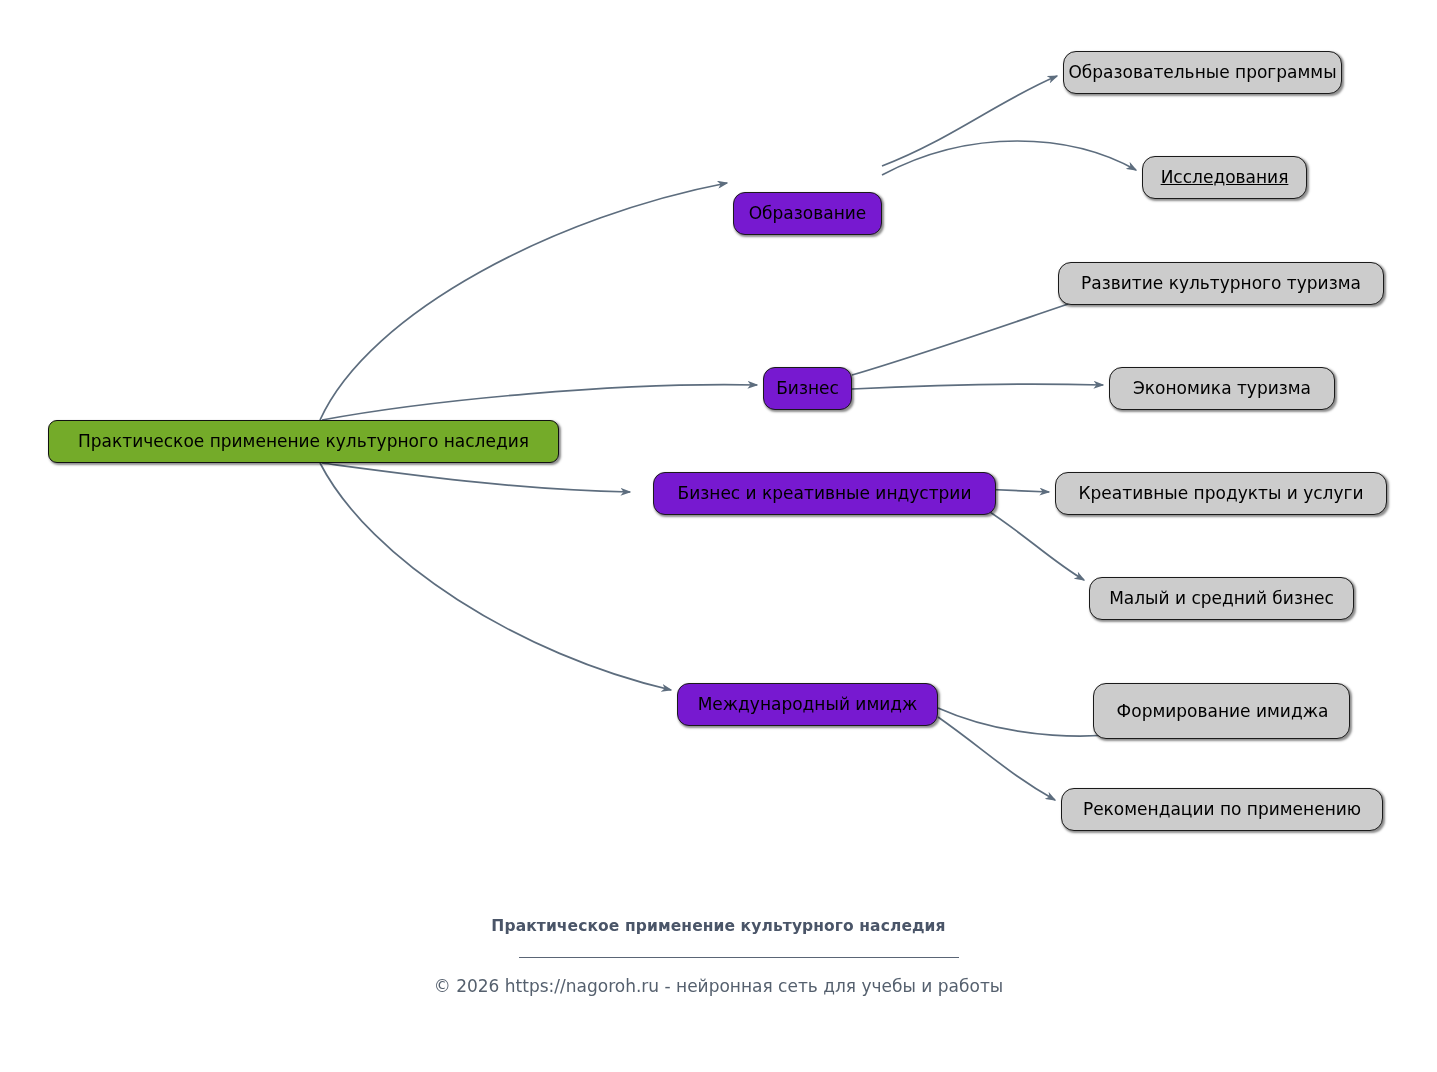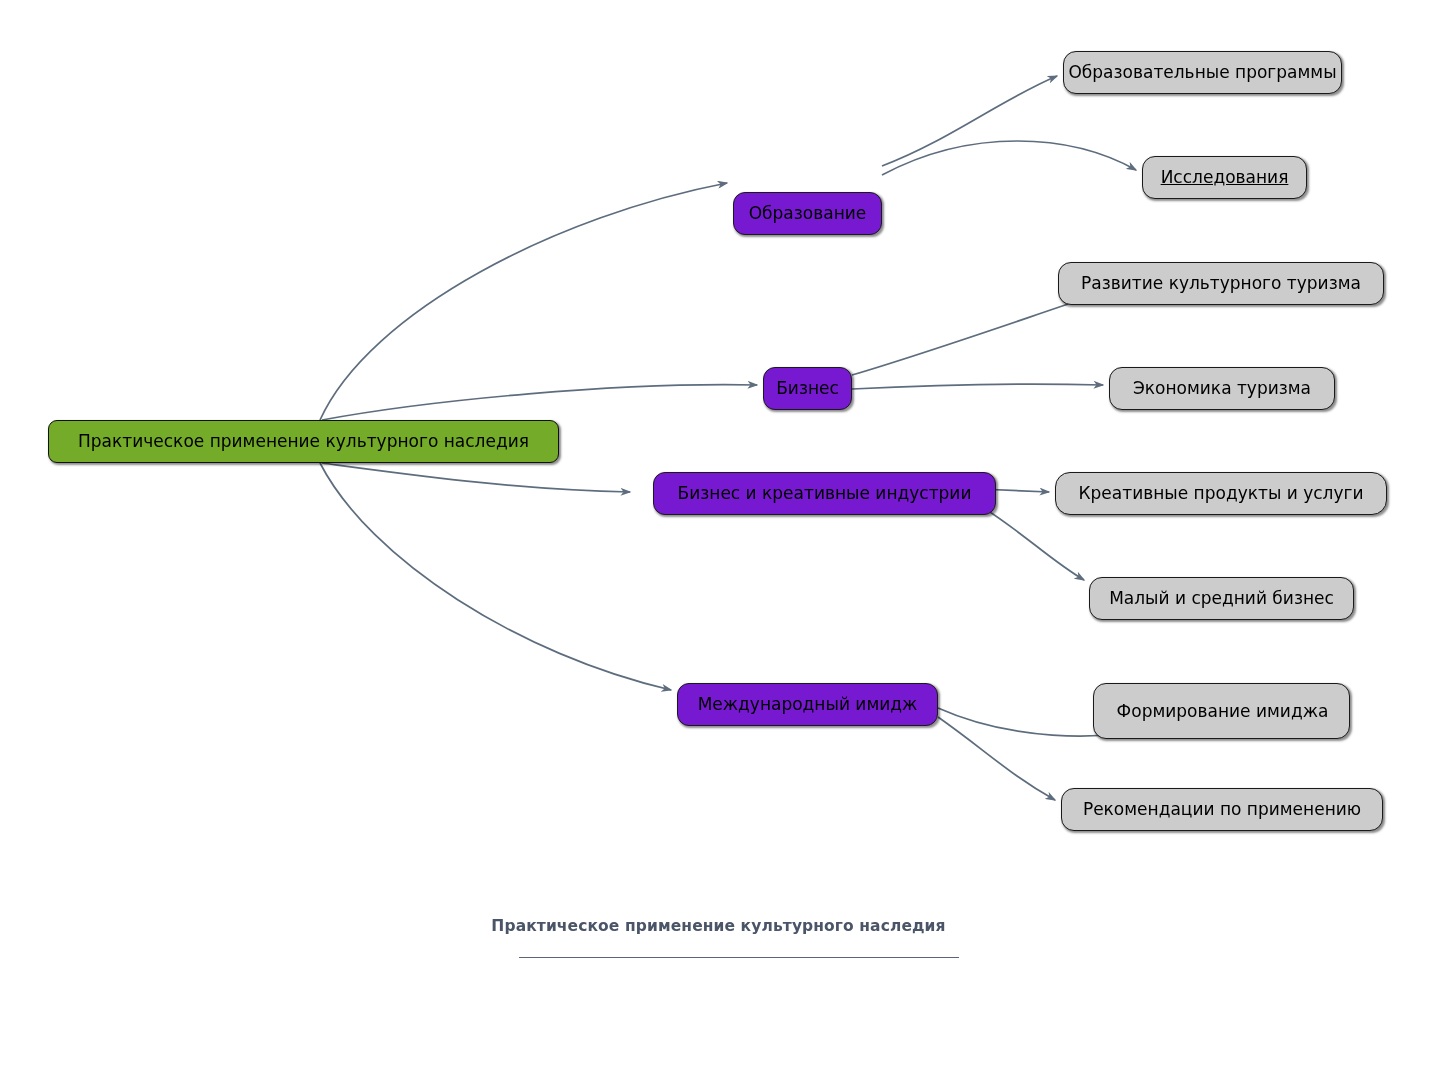--- a/index.html
+++ b/index.html
@@ -138,33 +138,34 @@
       </div>
       <div class="node node-leaf" style="left: 1058px; top: 262px; width: 326px; height: 43px;">
         <span>Развитие культурного туризма</span>
       </div>
       <div class="node node-leaf" style="left: 1109px; top: 367px; width: 226px; height: 43px;">
         <span>Экономика туризма</span>
       </div>
       <div class="node node-branch" style="left: 636px; top: 472px; width: 343px; height: 43px; margin-left: 17px;">
         <span>Бизнес и креативные индустрии</span>
       </div>
-      <div class="node node-leaf" style="left: 1055px; top: 472px; width: 332px; height: 43px; border-radius: 15px;">
+      <div class="node node-leaf" style="left: 1055px; top: 472px; width: 332px; height: 43px;">
         <span>Креативные продукты и услуги</span>
       </div>
       <div class="node node-leaf" style="left: 1089px; top: 577px; width: 265px; height: 43px;">
         <span>Малый и средний бизнес</span>
       </div>
       <div class="node node-branch" style="left: 677px; top: 683px; width: 261px; height: 43px; align-items: center;">
         <span>Международный имидж</span>
       </div>
       <div class="node node-leaf" style="left: 1093px; top: 683px; width: 257px; height: 56px; padding-left: 16px;">
         <span>Формирование имиджа</span>
       </div>
       <div class="node node-leaf" style="left: 1061px; top: 788px; width: 322px; height: 43px;">
         <span>Рекомендации по применению</span>
       </div>
     </div>
 
   <div class="footer-title">Практическое применение культурного наследия</div>
   <div class="footer-rule"></div>
+  <div class="footer-copy">© 2026 https://nagoroh.ru - нейронная сеть для учебы и работы</div>
 
 </div>
 
 </body></html>

